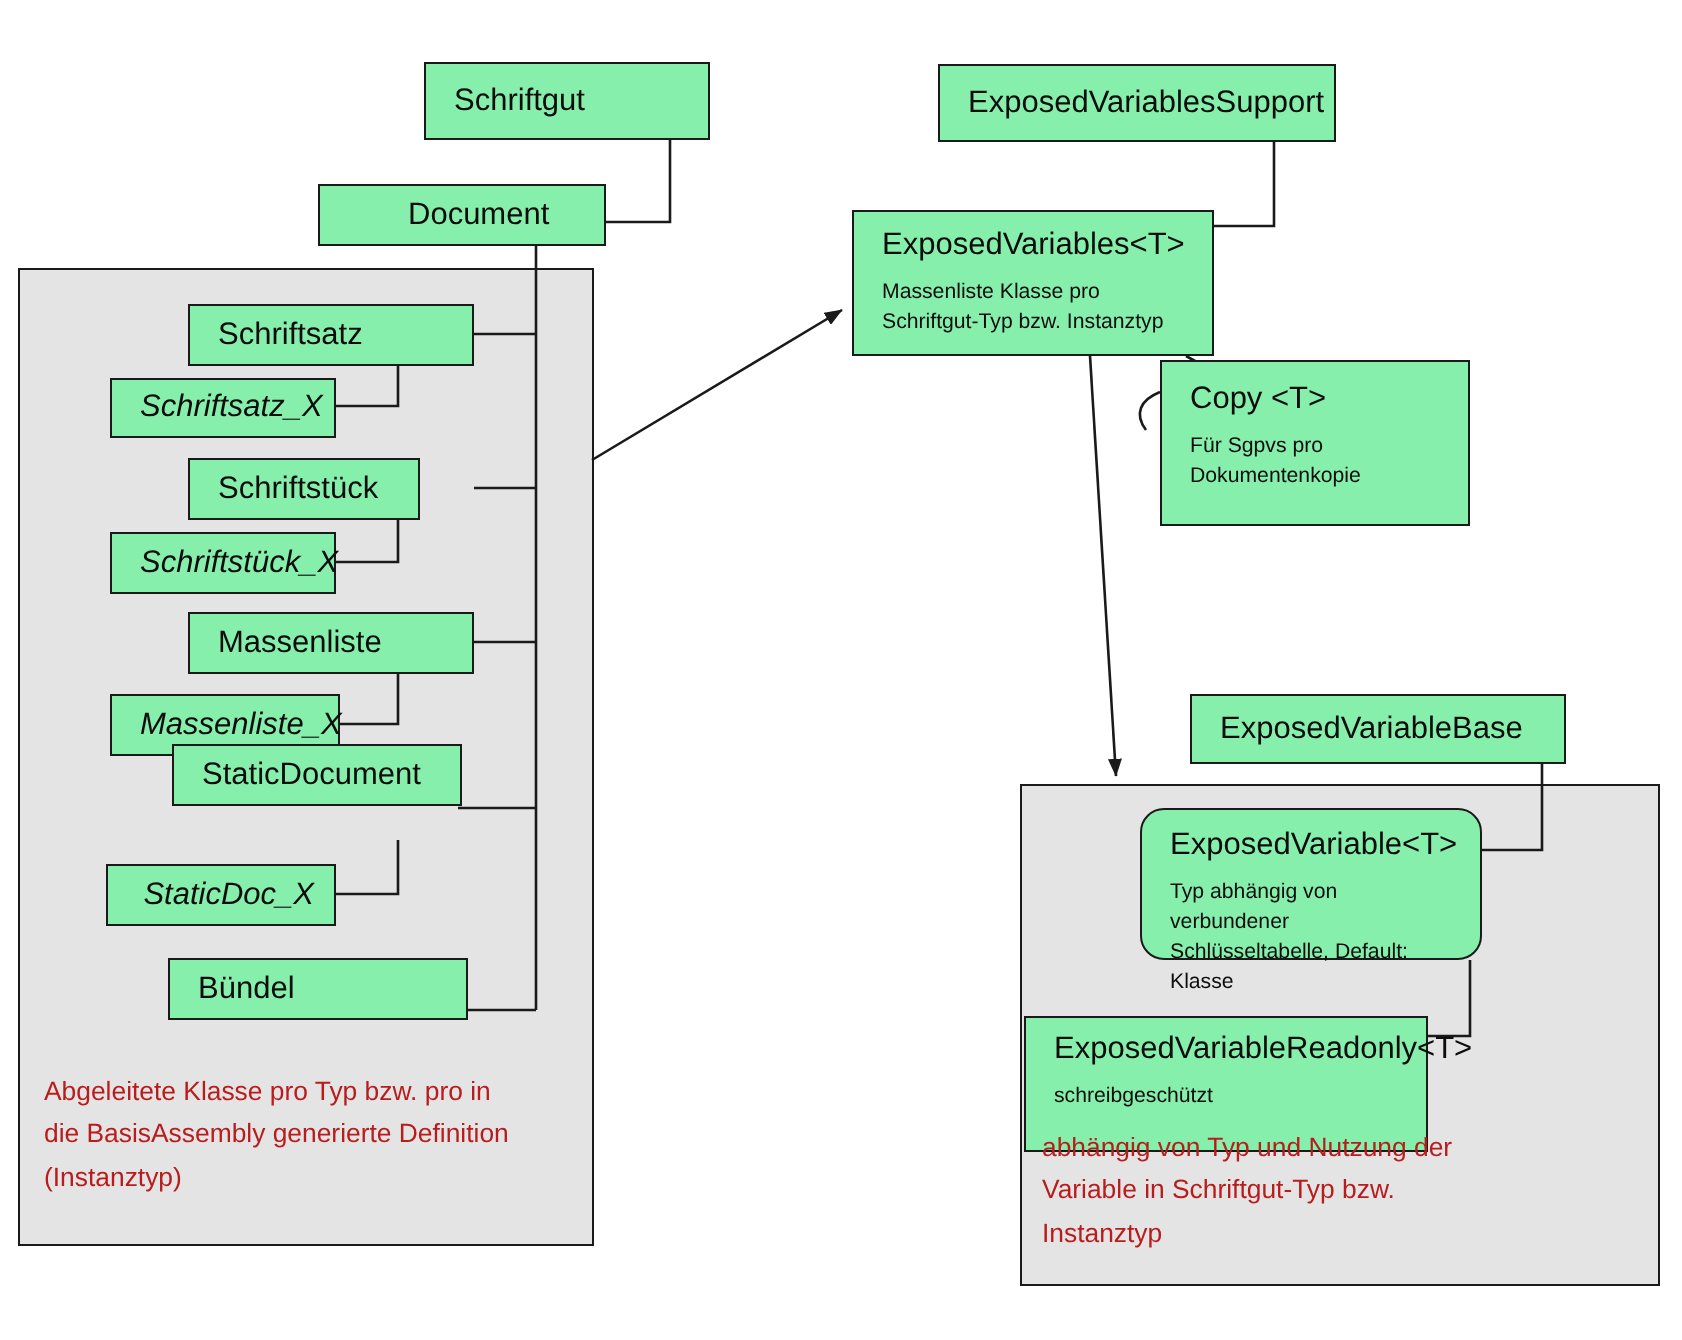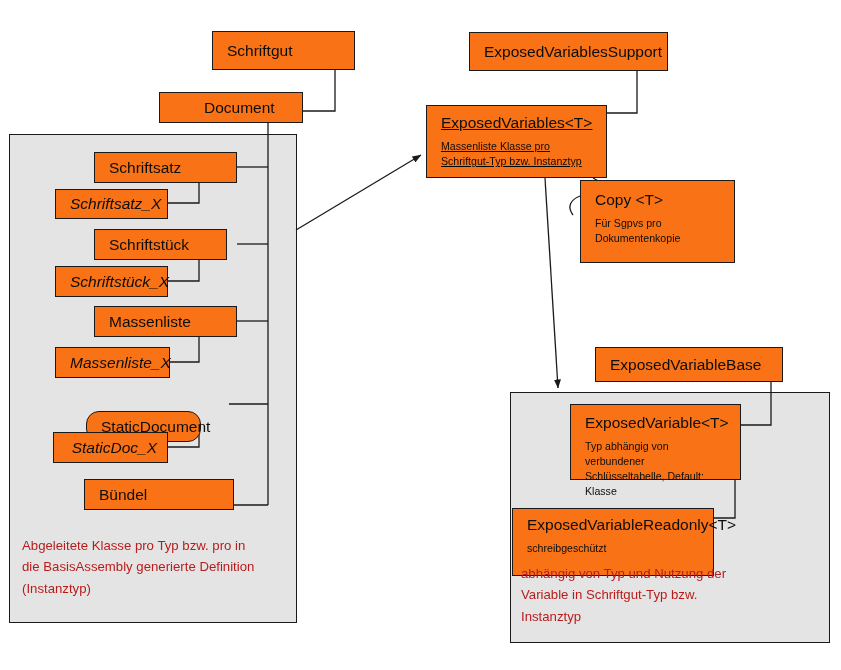--- a/index.html
+++ b/index.html
@@ -22,21 +22,21 @@
     height: 670px;
   }
   .group-panel {
     position: absolute;
     background: #e4e4e4;
     border: 1.6px solid #1a1a1a;
     box-sizing: border-box;
   }
   .node {
     position: absolute;
-    background: #f97316;
+    background: #86efac;
     border: 1.3px solid #1a1a1a;
     box-sizing: border-box;
     padding: 4px 10px 4px 14px;
     display: flex;
     flex-direction: column;
     justify-content: flex-start;
   }
   .node.center-v { justify-content: center; }
   .node-title {
     font-size: 15.5px;
@@ -119,73 +119,73 @@
   </div>
 
   <div class="node center-v" style="left:94px; top:152px; width:143px; height:31px;">
     <div class="node-title">Schriftsatz</div>
   </div>
 
   <div class="node center-v italic" style="left:55px; top:189px; width:113px; height:30px;">
     <div class="node-title">Schriftsatz_X</div>
   </div>
 
-  <div class="node center-v" style="left:94px; top:229px; width:133px; height:31px;">
+  <div class="node center-v" style="left:94px; top:229px; width:116px; height:31px;">
     <div class="node-title">Schriftstück</div>
   </div>
 
   <div class="node center-v italic" style="left:55px; top:266px; width:113px; height:31px;">
     <div class="node-title">Schriftstück_X</div>
   </div>
 
   <div class="node center-v" style="left:94px; top:306px; width:143px; height:31px;">
     <div class="node-title">Massenliste</div>
   </div>
 
   <div class="node center-v italic" style="left:55px; top:347px; width:115px; height:31px;">
     <div class="node-title">Massenliste_X</div>
   </div>
 
-  <div class="node center-v" style="left:86px; top:411px; width:115px; height:31px;border-radius:13px;">
+  <div class="node center-v" style="left:86px; top:372px; width:145px; height:31px;">
     <div class="node-title">StaticDocument</div>
   </div>
 
   <div class="node center-v italic" style="left:53px; top:432px; width:115px; height:31px;">
     <div class="node-title">StaticDoc_X</div>
   </div>
 
   <div class="node center-v" style="left:84px; top:479px; width:150px; height:31px;">
     <div class="node-title">Bündel</div>
   </div>
 
   <div class="panel-caption" style="left:22px; top:535px; width:268px;">Abgeleitete Klasse pro Typ bzw. pro in
 die BasisAssembly generierte Definition
 (Instanztyp)</div>
 
   <div class="node center-v" style="left:469px; top:32px; width:199px; height:39px;">
     <div class="node-title">ExposedVariablesSupport</div>
   </div>
 
-  <div class="node" style="left:426px; top:105px; width:181px; height:73px; padding-top:7px;text-decoration:underline;">
+  <div class="node" style="left:426px; top:105px; width:181px; height:73px; padding-top:7px;">
     <div class="node-title">ExposedVariables&lt;T&gt;</div>
     <div class="node-sub">Massenliste Klasse pro
 Schriftgut-Typ bzw. Instanztyp</div>
   </div>
 
   <div class="node" style="left:580px; top:180px; width:155px; height:83px; padding-top:9px;">
     <div class="node-title">Copy &lt;T&gt;</div>
     <div class="node-sub">Für Sgpvs pro
 Dokumentenkopie</div>
   </div>
 
   <div class="node center-v" style="left:595px; top:347px; width:188px; height:35px;">
     <div class="node-title">ExposedVariableBase</div>
   </div>
 
-  <div class="node" style="left:570px; top:404px; width:171px; height:76px; padding-top:8px;">
+  <div class="node" style="left:570px; top:404px; width:171px; height:76px; padding-top:8px;border-radius:12px;">
     <div class="node-title">ExposedVariable&lt;T&gt;</div>
     <div class="node-sub">Typ abhängig von verbundener
 Schlüsseltabelle, Default: Klasse</div>
   </div>
 
   <div class="node" style="left:512px; top:508px; width:202px; height:68px; padding-top:6px;">
     <div class="node-title">ExposedVariableReadonly&lt;T&gt;</div>
     <div class="node-sub">schreibgeschützt</div>
   </div>
 

